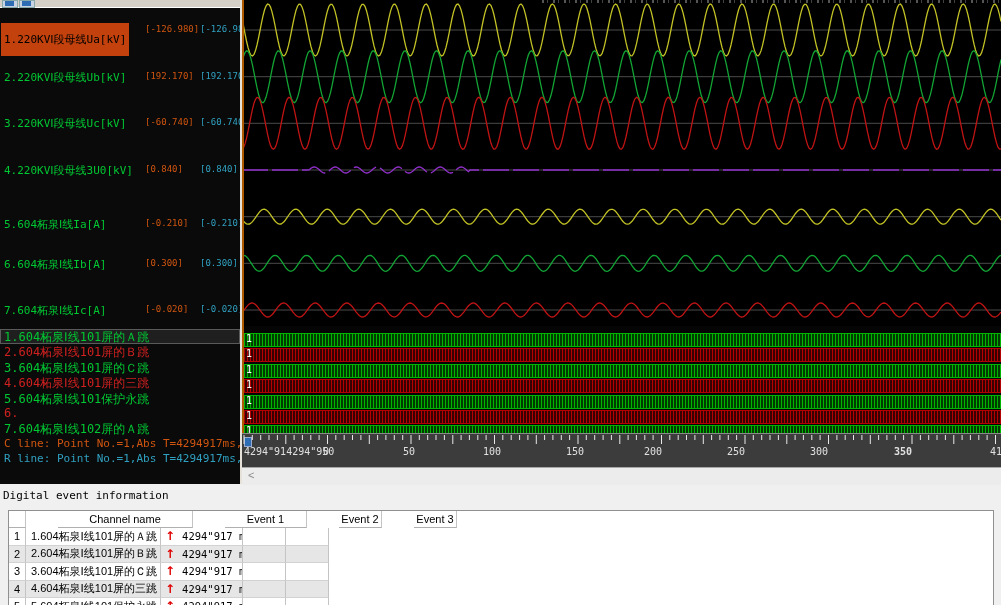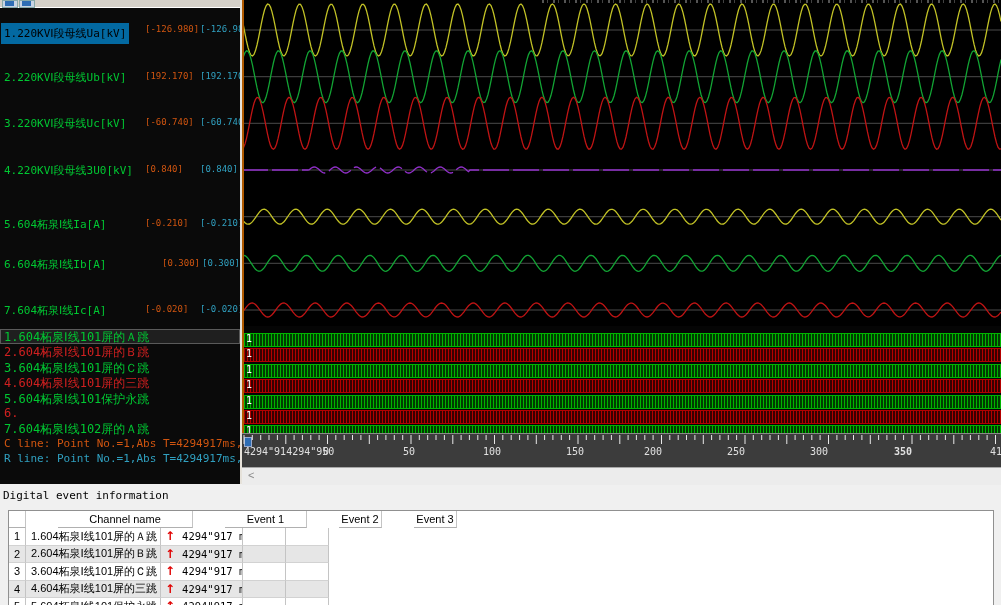--- a/index.html
+++ b/index.html
@@ -5,21 +5,21 @@
   html,body{margin:0;padding:0;background:#d9d9d9;}
   #app{position:relative;width:1001px;height:605px;overflow:hidden;background:#f0f0f0;
        font-family:"DejaVu Sans Mono","Liberation Mono",monospace;}
   
   #left-panel{position:absolute;left:0;top:0;width:240px;height:484px;background:#0a0a0a;overflow:hidden;}
   #toolbar-strip{position:absolute;left:0;top:0;width:240px;height:7px;background:#d4d0c8;border-bottom:1px solid #fff;}
   .tb-btn{position:absolute;top:0;width:14px;height:6px;background:#c8d4e4;border:1px solid #8aa;}
   .tb-btn .glyph{position:absolute;left:2px;top:0px;width:9px;height:5px;background:#2e6db4;}
   #analog-list .a-row{position:absolute;left:0;width:240px;height:15px;white-space:nowrap;}
   .a-name{position:absolute;left:4px;top:0;font-size:11px;color:#00c832;}
-  .a-name.selected{background:#0369a1;color:#000;padding:3px 3px;margin-left:-3px;}
+  .a-name.selected{background:#c2410c;color:#000;padding:9px 3px;margin-left:-3px;}
   .a-val1{position:absolute;left:145px;top:1px;width:55px;font-size:9px;color:#d05510;overflow:hidden;}
   .a-val2{position:absolute;left:200px;top:1px;width:40px;font-size:9px;color:#30a0c0;overflow:hidden;}
   #digital-list .d-row{position:absolute;left:0;width:240px;height:15px;white-space:nowrap;overflow:hidden;}
   .d-name{position:absolute;left:4px;top:0;font-size:12px;}
   .d-row.selected{background:#1f1f1f;outline:1px solid #5a5a5a;outline-offset:-1px;}
   .status-line{position:absolute;left:4px;width:236px;font-size:11px;white-space:nowrap;overflow:hidden;}
   
   #v-splitter{position:absolute;left:240px;top:0;width:2px;height:484px;background:#e6e2da;}
   
   #wave-region{position:absolute;left:242px;top:0;width:759px;height:484px;background:#000;}
@@ -87,21 +87,21 @@
         <div class="a-row" style="top: 163.1px;">
           <span class="a-name">4.220KVⅠ段母线3U0[kV]</span>
           <span class="a-val1">[0.840]</span>
           <span class="a-val2">[0.840]</span>
         </div>
         <div class="a-row" style="top: 217px;">
           <span class="a-name">5.604柘泉Ⅰ线Ia[A]</span>
           <span class="a-val1">[-0.210]</span>
           <span class="a-val2">[-0.210]</span>
         </div>
-        <div class="a-row" style="top: 256.5px; text-align: right;">
+        <div class="a-row" style="top: 256.5px;">
           <span class="a-name">6.604柘泉Ⅰ线Ib[A]</span>
           <span class="a-val1">[0.300]</span>
           <span class="a-val2">[0.300]</span>
         </div>
         <div class="a-row" style="top: 303.2px;">
           <span class="a-name">7.604柘泉Ⅰ线Ic[A]</span>
           <span class="a-val1">[-0.020]</span>
           <span class="a-val2">[-0.020]</span>
         </div>
       </div>

